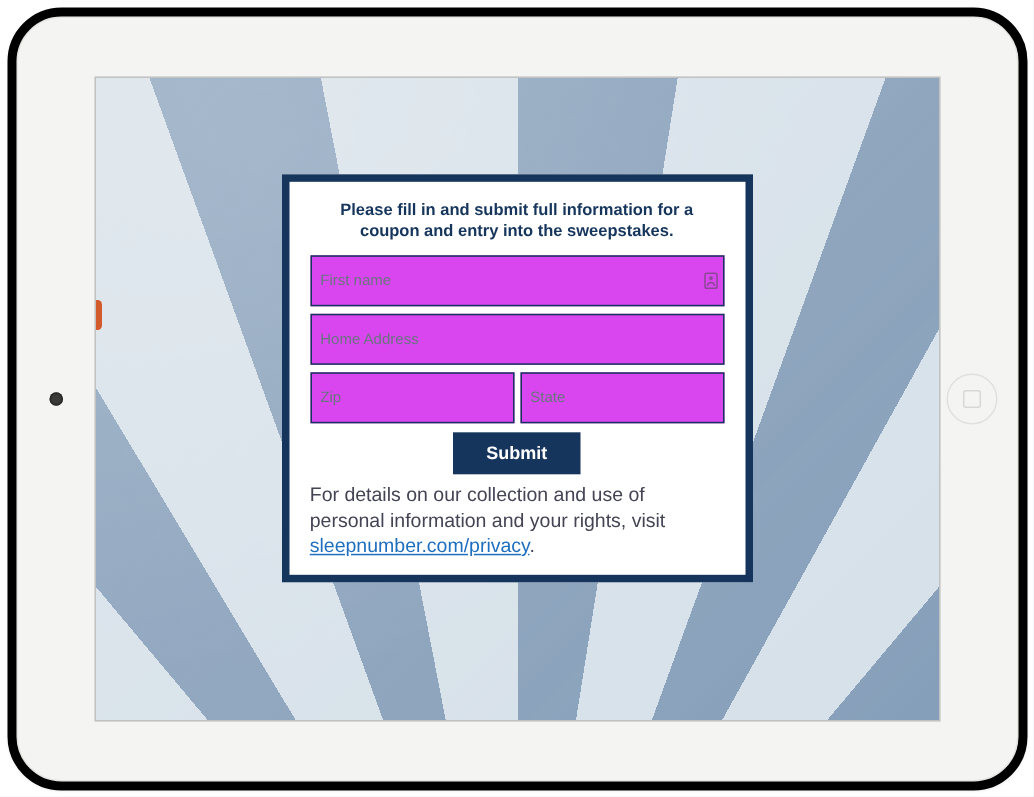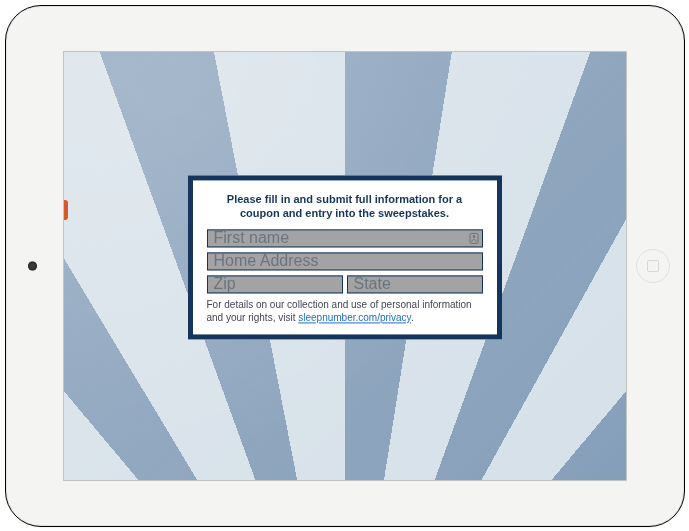--- a/index.html
+++ b/index.html
@@ -10,21 +10,21 @@
     display: flex;
     align-items: center;
     justify-content: center;
   }
 
   
   .tablet {
     width: 680px;
     height: 522px;
     background: #f4f4f2;
-    border: 1px solid #000000;
+    border: 6px solid #000000;
     border-radius: 36px;
     box-shadow: 0 1px 2px rgba(0,0,0,.05), inset 0 0 0 1px #e4e4e2;
     position: relative;
     display: flex;
     align-items: center;
     justify-content: center;
   }
   .camera-dot {
     position: absolute;
     left: 22px;
@@ -117,26 +117,26 @@
     display: flex;
     gap: 4px;
     margin-bottom: 5px;
   }
   .row input {
     flex: 1 1 0;
     min-width: 0;
   }
   input[type=text] {
     width: 100%;
-    height: 18px;
+    height: 34px;
     border: 1px solid #16355c;
     padding: 0 6px;
-    font-size: 16px;
+    font-size: 10px;
     color: #3a3a3a;
-    background: #a3a3a3;
+    background: #d946ef;
     outline: none;
   }
   input::placeholder { color: #6a7480; }
 
   .fn-wrap { position: relative; flex:1 1 0; }
   .fn-wrap input { padding-right: 18px; }
   .autofill-icon {
     position: absolute;
     right: 4px;
     top: 50%;
@@ -153,21 +153,21 @@
     background: #16355c;
     color: #ffffff;
     border: none;
     font-weight: bold;
     font-size: 12px;
     padding: 7px 22px;
     cursor: pointer;
   }
 
   .legal {
-    font-size: 10px;
+    font-size: 13px;
     color: #445;
     line-height: 1.3;
   }
   .legal a {
     color: #1f6fbf;
     text-decoration: underline;
   }
 </style>
 </head>
 <body>
@@ -201,19 +201,20 @@
         <input type="text" placeholder="Home Address" style="">
       </div>
 
       <div class="row">
         <input type="text" placeholder="Zip" style="">
         <input type="text" placeholder="State" style="">
       </div>
 
 
 
+      <button class="submit">Submit</button>
 
       <div class="legal">
         <span>For details on our collection and use of personal information and your rights, visit </span><a href="#">sleepnumber.com/privacy</a><span>.</span>
       </div>
     </div>
   </div>
 </div>
 
 </body></html>

